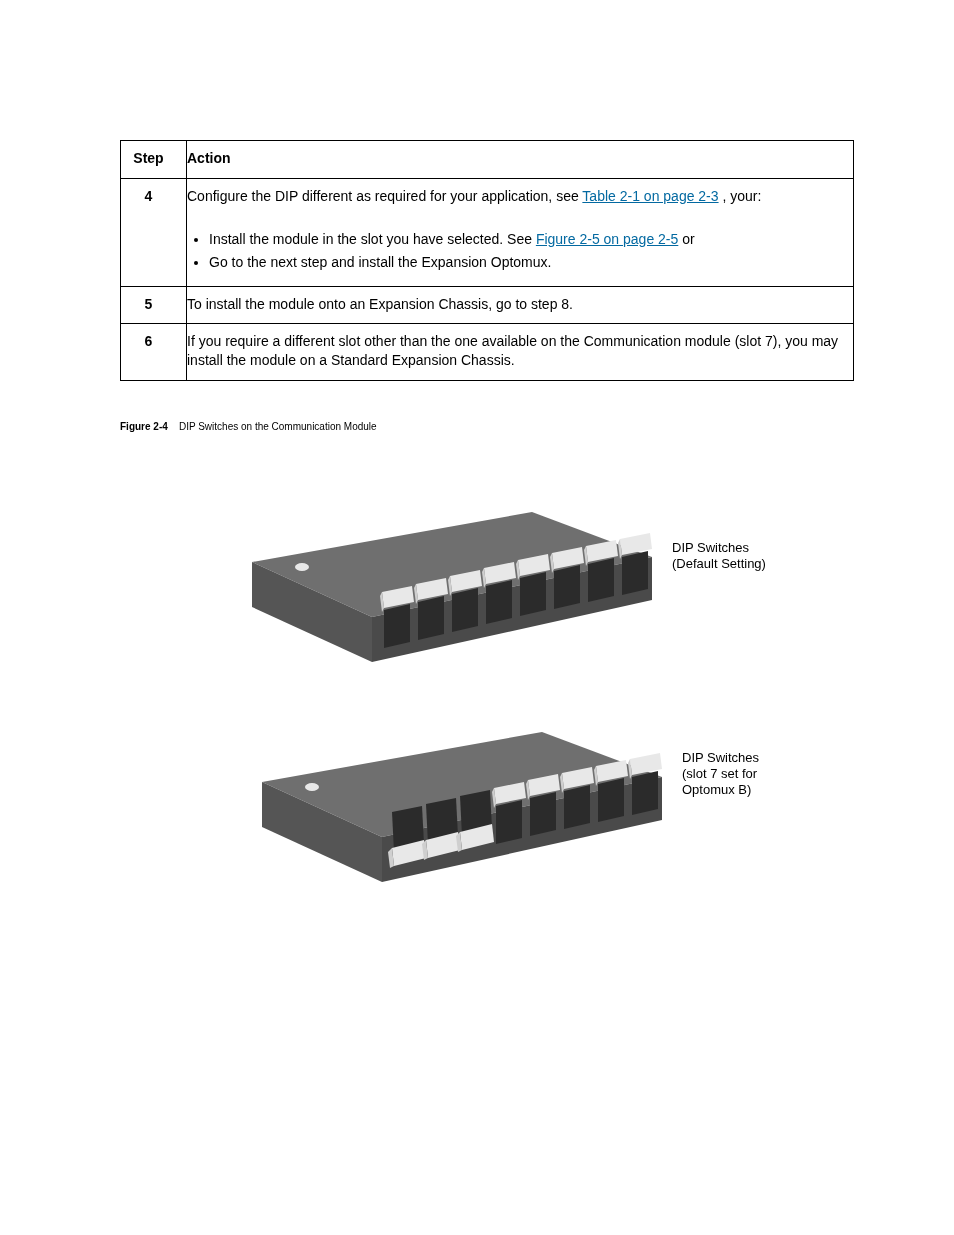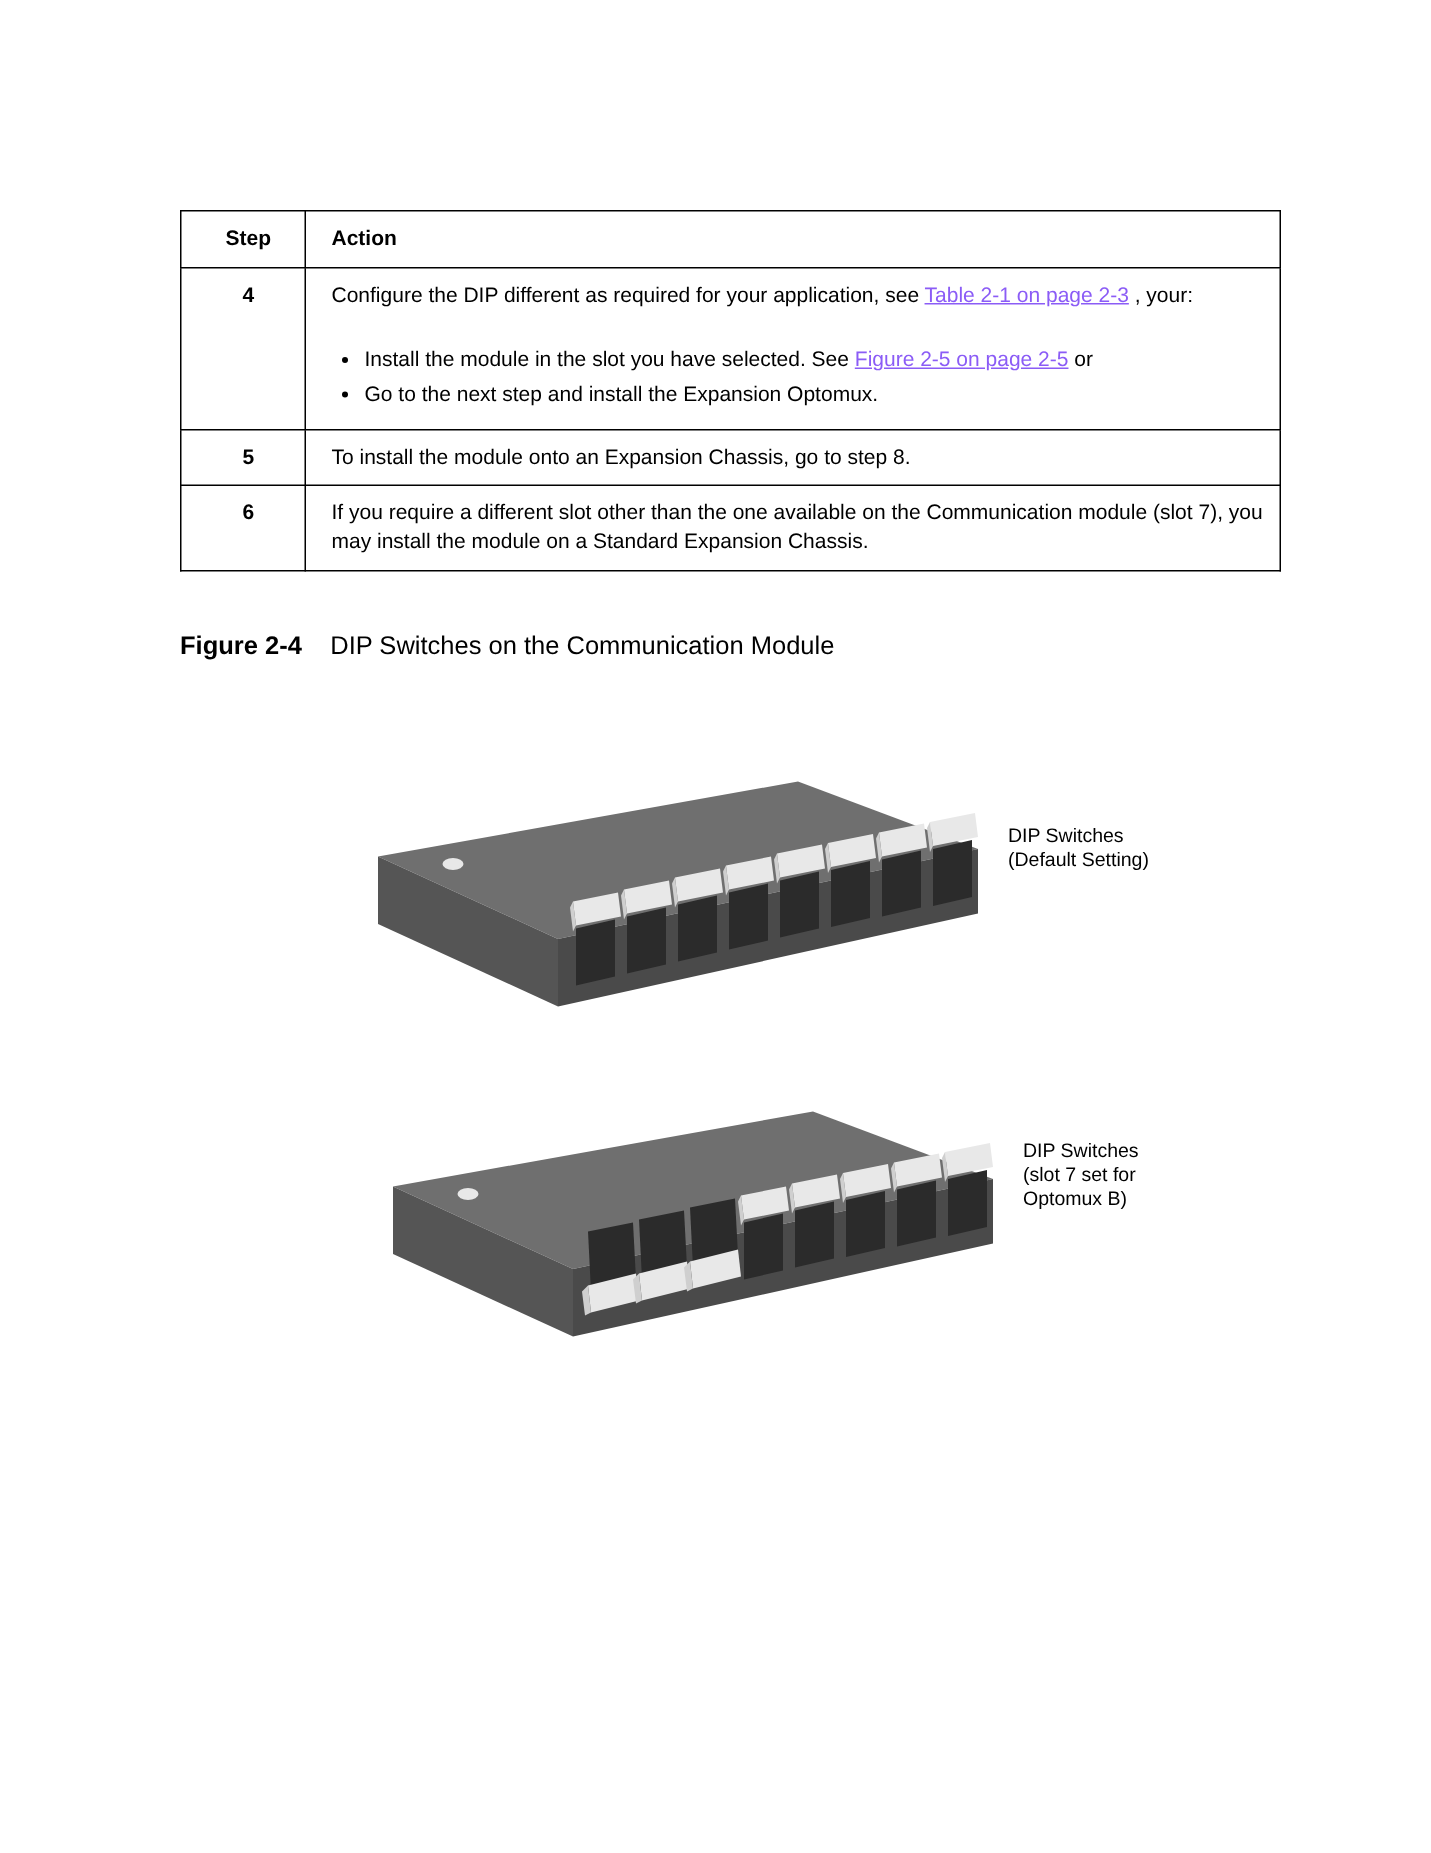--- a/index.html
+++ b/index.html
@@ -18,48 +18,48 @@
     padding: 140px 100px 0 120px;
   }
   table.steps {
     border-collapse: collapse;
     width: 100%;
     table-layout: fixed;
   }
   table.steps td {
     border: 1px solid #000;
     vertical-align: top;
-    padding: 8px 10px 10px 17px;
+    padding: 8px 10px 10px 0;
     font-size: 14px;
     line-height: 1.35;
   }
   table.steps td.num {
     width: 55px;
     text-align: center;
     font-weight: bold;
   }
   table.steps thead td {
     font-weight: bold;
   }
   .link {
-    color: #8b5cf6;
+    color: #0369a1;
   }
   ul.bullets {
     list-style: disc;
     margin: 24px 0 0 22px;
     padding: 0;
   }
   ul.bullets li {
     margin-bottom: 4px;
   }
   .figure-block {
     margin-top: 40px;
   }
   .figure-caption {
-    font-size: 17px;
+    font-size: 10px;
     font-weight: bold;
   }
   .svg-wrap {
     text-align: center;
     padding-left: 30px;
   }
   
 </style>
 </head>
 <body>

